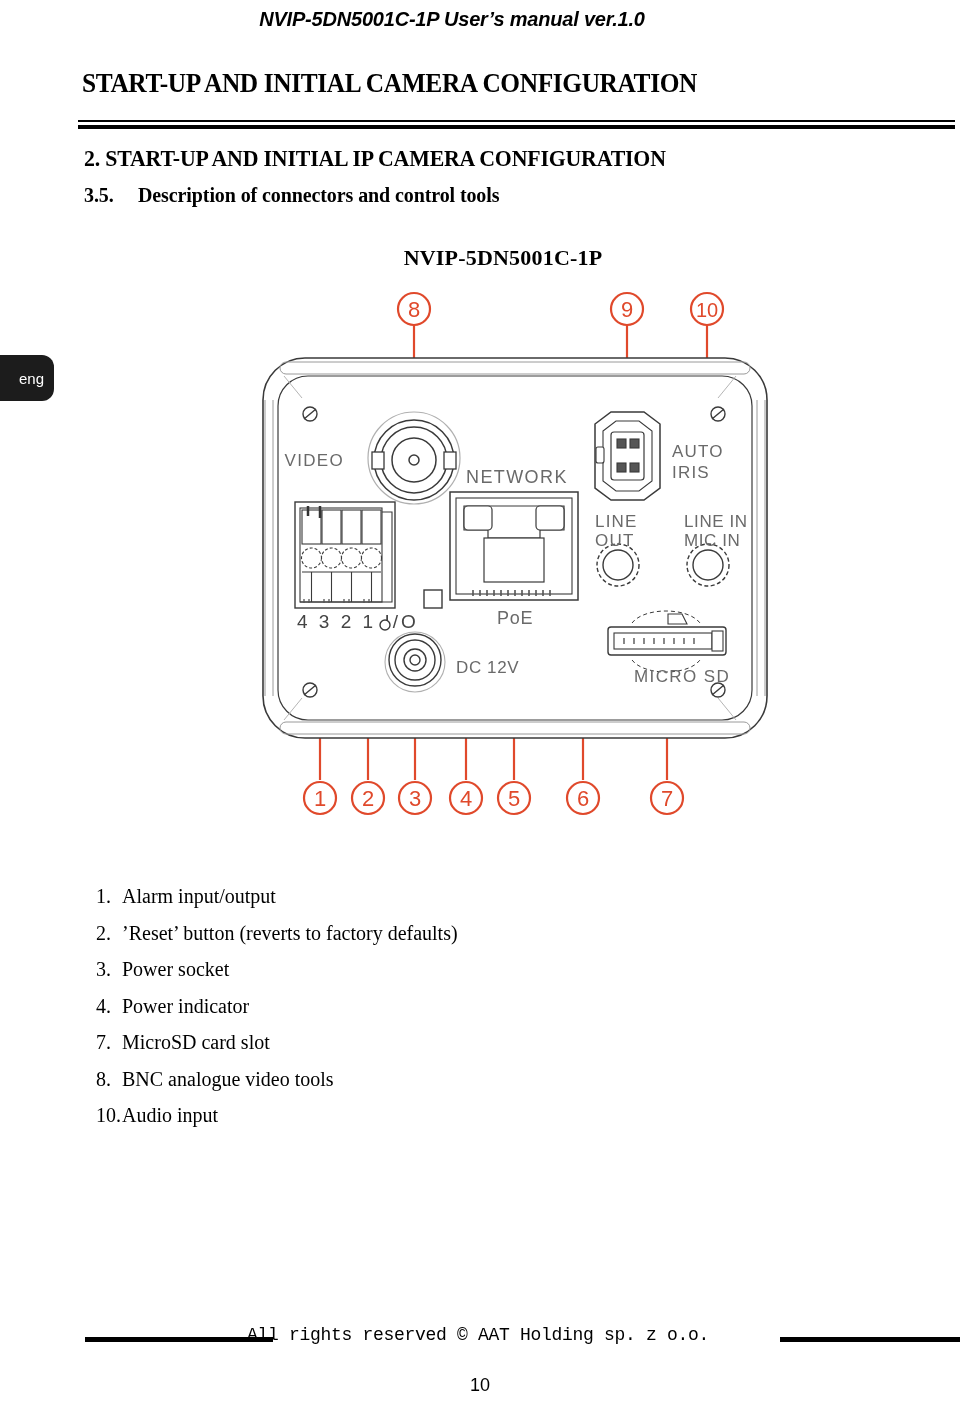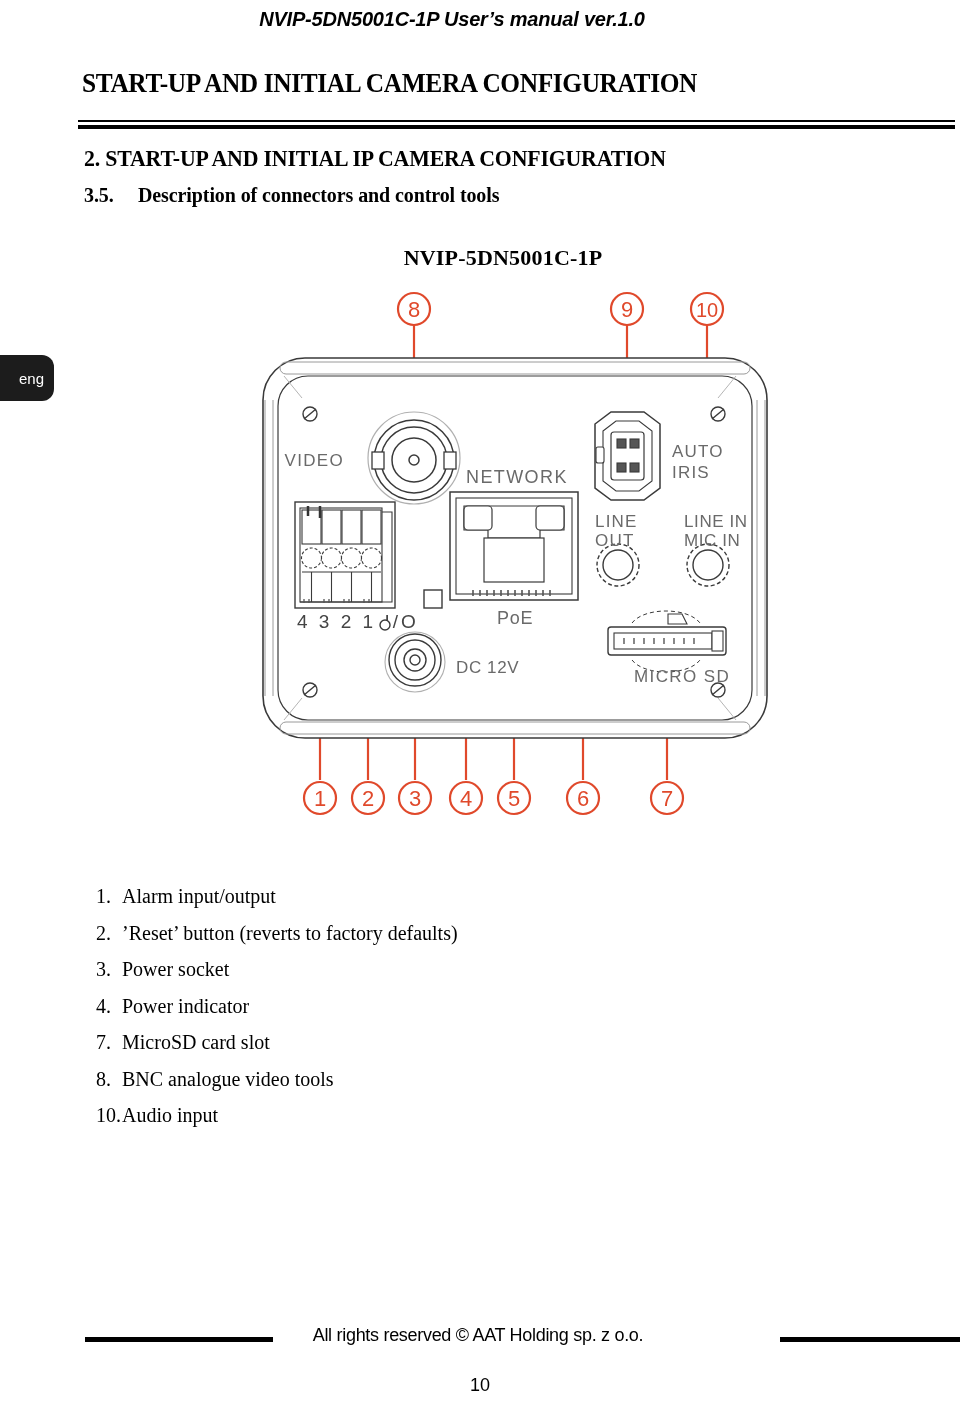--- a/index.html
+++ b/index.html
@@ -163,21 +163,21 @@
     width: 188px;
     height: 5px;
     background: #000;
   }
   .footer-text {
     position: absolute;
     top: 1325px;
     left: 0;
     width: 956px;
     text-align: center;
-    font-family: Liberation Sans, sans-serif;
+    font-family: Liberation Mono, monospace;
     font-size: 18px;
     letter-spacing: -0.3px;
   }
   .page-number {
     position: absolute;
     top: 1375px;
     left: 0;
     width: 960px;
     text-align: center;
     font-family: "Liberation Sans", sans-serif;

